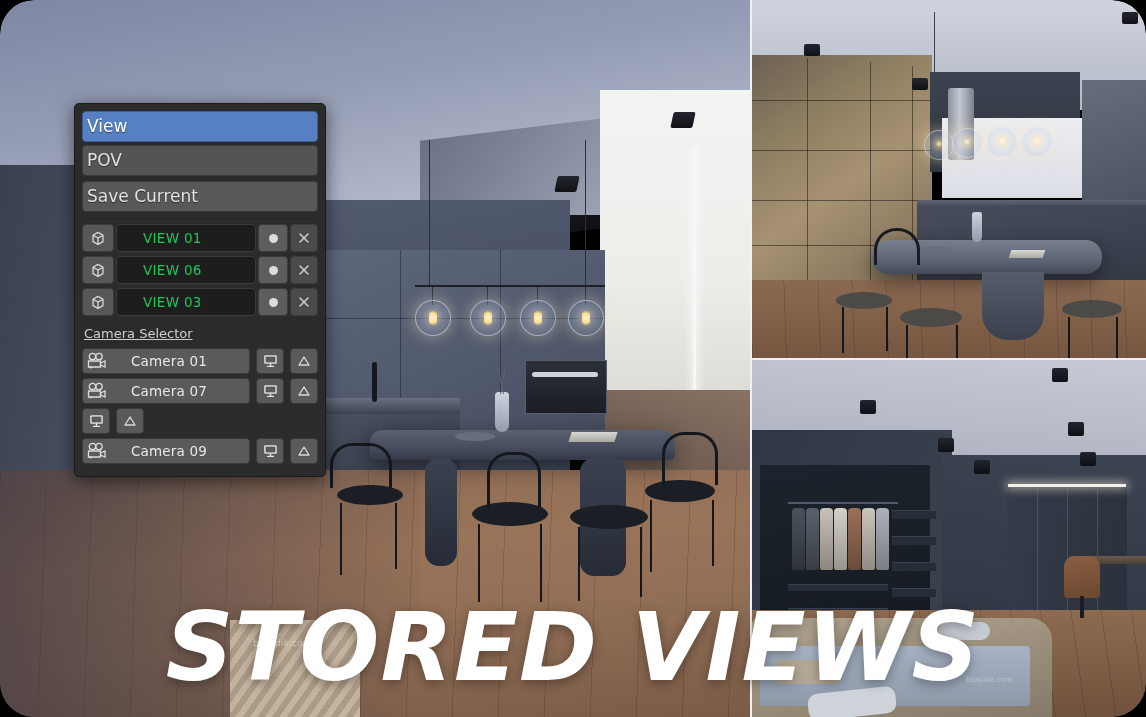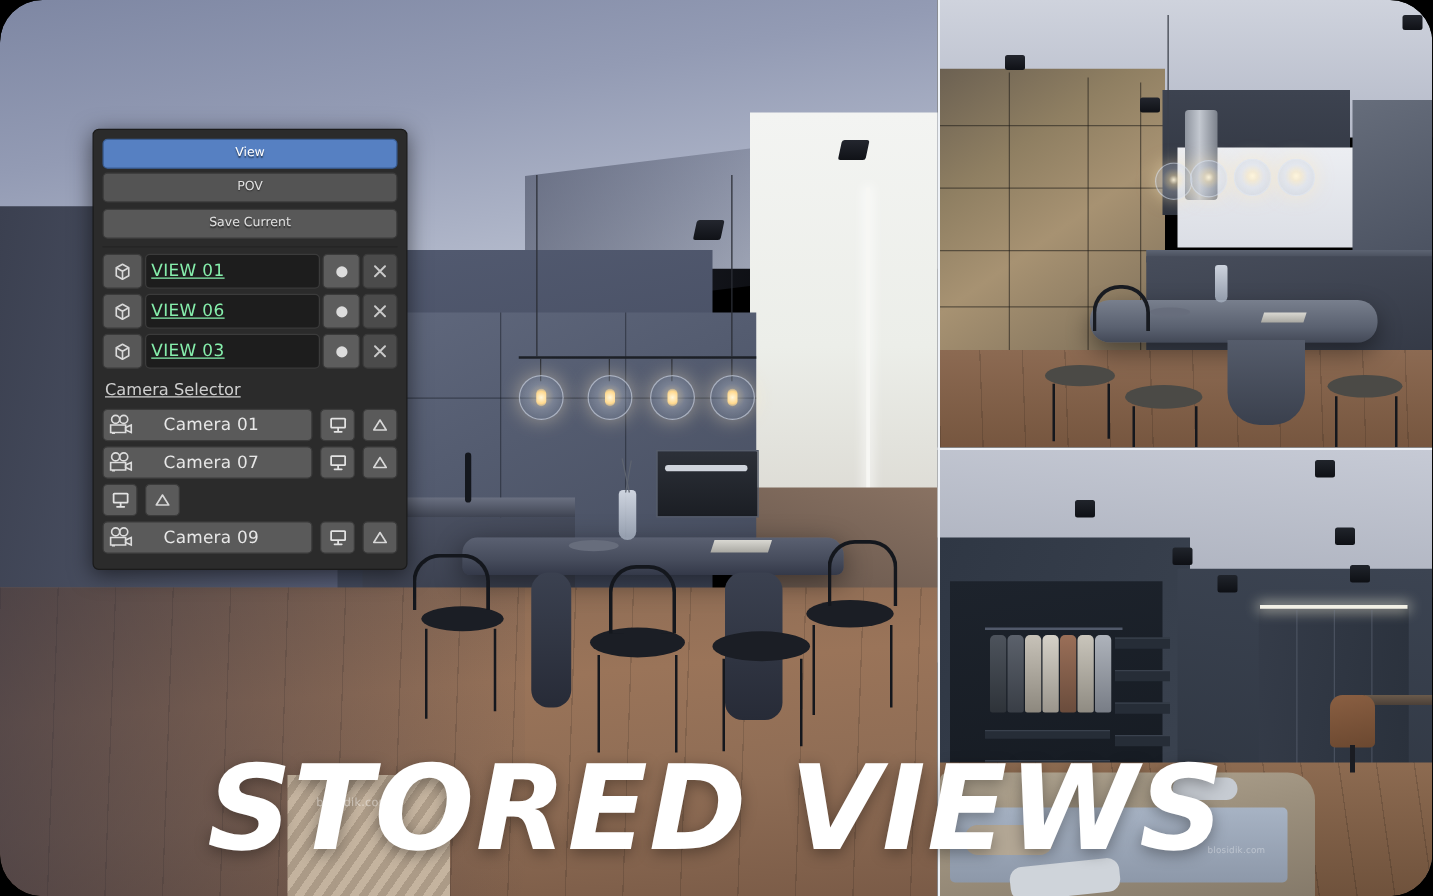--- a/index.html
+++ b/index.html
@@ -393,24 +393,24 @@
 
   .row { display: flex; gap: 3px; }
   .mb3 { margin-bottom: 3px; }
   .mb5 { margin-bottom: 5px; }
 
   .btn {
     background: #585858;
     border: 1px solid #3b3b3b;
     border-radius: 4px;
     color: #e2e2e2;
-    font-size: 10px;
+    font-size: 17px;
     line-height: 1;
     padding: 6px 4px;
-    text-align: center;
+    text-align: left;
     box-sizing: border-box;
     text-shadow: 0 1px 1px rgba(0,0,0,.5);
   }
   .btn-tab-active {
     background: #5680c2;
     border-color: #3a5e95;
     color: #ffffff;
   }
   .btn-tab {
     background: #545454;
@@ -445,27 +445,26 @@
     border: 1px solid #3b3b3b;
     border-radius: 4px;
     display: flex; align-items: center; justify-content: center;
     flex: 0 0 auto;
   }
   .view-field {
     flex: 1 1 auto;
     background: #1d1d1d;
     border: 1px solid #3b3b3b;
     border-radius: 4px;
-    color: #86efac;
+    color: #22c55e;
     font-size: 13.5px;
     display: flex;
     align-items: center;
-    padding-left: 4px;
+    padding-left: 26px;
     letter-spacing: .3px;
-    text-decoration: underline;
   }
   .dot-btn {
     width: 28px;
     background: #5d5d5d;
     border: 1px solid #3b3b3b;
     border-radius: 4px;
     display: flex; align-items: center; justify-content: center;
     flex: 0 0 auto;
   }
   .dot-btn .dot {

